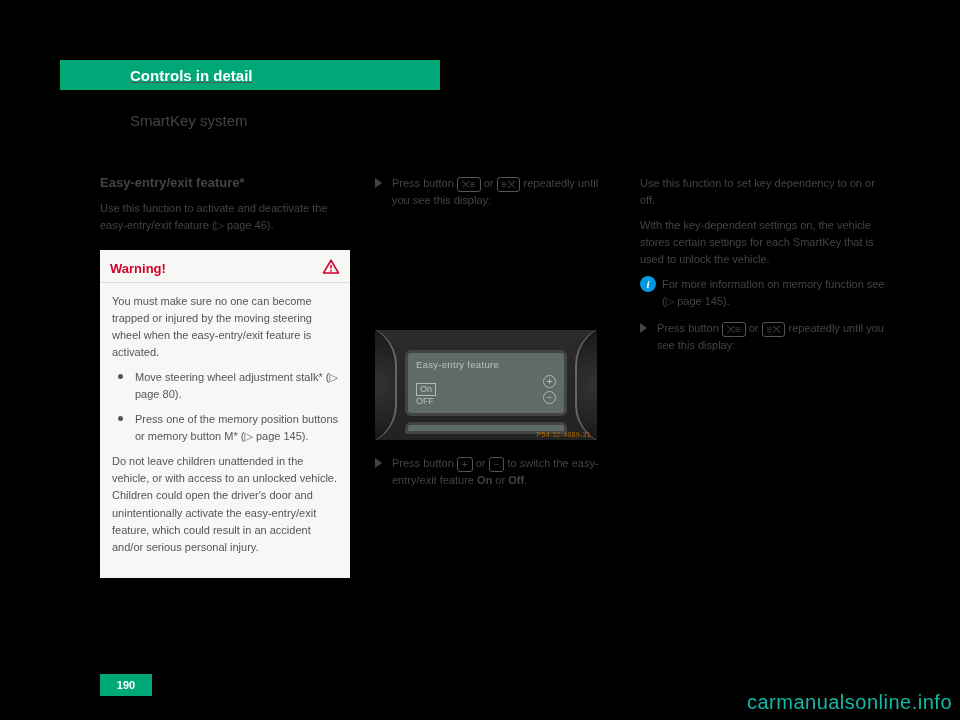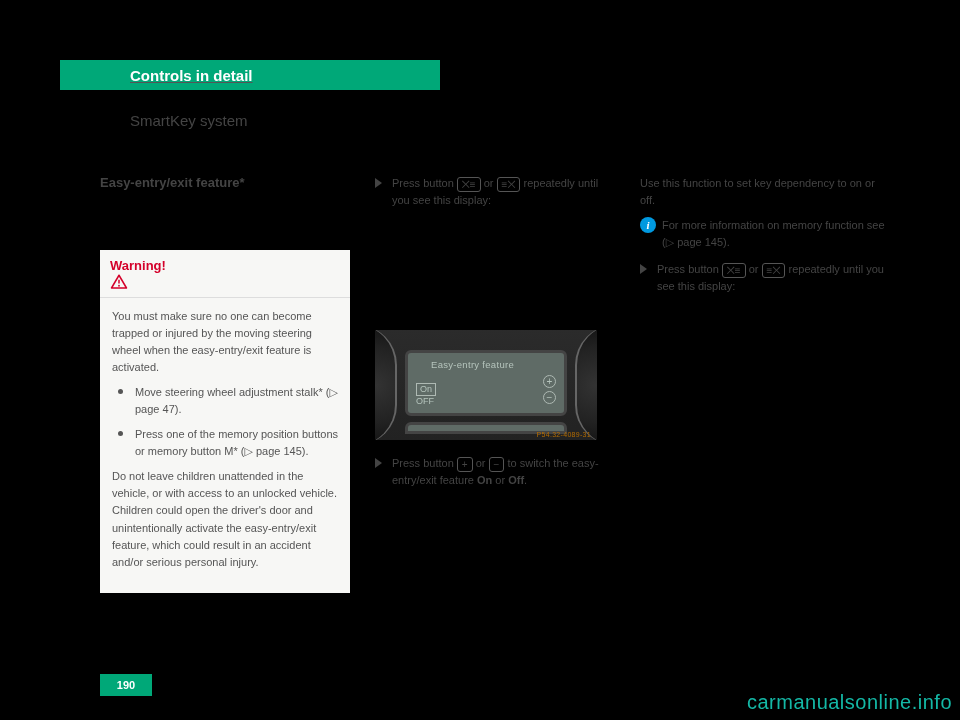--- a/index.html
+++ b/index.html
@@ -63,24 +63,23 @@
   .warning-box {
     position: absolute;
     left: 55px;
     top: 220px;
     width: 250px;
     background: #f7f7f5;
   }
   .warning-header {
     display: flex;
     justify-content: space-between;
-    align-items: flex-start;
+    align-items: flex-end;
     padding: 8px 10px 6px 10px;
     border-bottom: 1px solid #ddd;
-    flex-direction: column;
   }
   .warning-title {
     color: #d4002a;
     font-size: 13px;
     font-weight: bold;
   }
   .warning-icon {
     width: 18px;
     height: 18px;
   }
@@ -145,21 +144,21 @@
   .gauge-right { right: -18px; border-radius: 60px 0 0 60px; border-left: 2px solid #666;}
   .lcd {
     position: absolute;
     left: 30px; top: 20px;
     width: 162px; height: 66px;
     background: #5f6b66;
     border: 3px solid #444;
     border-radius: 6px;
     color: #b5c4bc;
     font-size: 10px;
-    padding: 6px 23px;
+    padding: 6px 8px;
     font-family: Arial, sans-serif;
   }
   .lcd-subbar {
     position: absolute;
     left: 30px; top: 92px;
     width: 162px; height: 12px;
     background: #5f6b66;
     border: 3px solid #444;
     border-radius: 6px 6px 0 0;
   }
@@ -269,36 +268,37 @@
 <div class="page-wrap">
 
   <div class="header-bar">
     <span class="header-title">Controls in detail</span>
   </div>
 
   <div class="section-title">SmartKey system</div>
 
   <div class="subsection-title">Easy-entry/exit feature*</div>
 
+  <div class="intro-text">Use this function to activate and deactivate the easy-entry/exit feature (▷ page 46).</div>
 
   <div class="warning-box">
     <div class="warning-header">
       <span class="warning-title">Warning!</span>
       <svg class="warning-icon" viewBox="0 0 24 24">
         <path d="M12 3 L22 20 L2 20 Z" fill="none" stroke="#d4002a" stroke-width="2" stroke-linejoin="round"></path>
         <line x1="12" y1="9" x2="12" y2="14" stroke="#d4002a" stroke-width="2"></line>
         <circle cx="12" cy="17" r="1.2" fill="#d4002a"></circle>
       </svg>
     </div>
     <div class="warning-body">
       <p>You must make sure no one can become trapped or injured by the moving steering wheel when the easy-entry/exit feature is activated.</p>
       <ul>
         <li>
           <span class="bullet-dot"></span>
-          <span class="li-text">Move steering wheel adjustment stalk* (▷ page 47).</span>
+          <span class="li-text">Move steering wheel adjustment stalk* (▷ page 80).</span>
         </li>
         <li>
           <span class="bullet-dot"></span>
           <span class="li-text">Press one of the memory position buttons or memory button M* (▷ page 145).</span>
         </li>
       </ul>
       <p>Do not leave children unattended in the vehicle, or with access to an unlocked vehicle. Children could open the driver's door and unintentionally activate the easy-entry/exit feature, which could result in an accident and/or serious personal injury.</p>
     </div>
   </div>
 
@@ -333,20 +333,21 @@
     <div class="step">
       <div class="step-arrow"></div>
       <div class="step-text">
         <span>Press button </span><span class="btn-sym">+</span><span> or </span><span class="btn-sym">−</span><span> to switch the easy-entry/exit feature </span><strong class="key">On</strong><span> or </span><strong class="key">Off</strong><span>.</span>
       </div>
     </div>
   </div>
 
   <div class="col3">
     <p>Use this function to set key dependency to on or off.</p>
+    <p>With the key-dependent settings on, the vehicle stores certain settings for each SmartKey that is used to unlock the vehicle.</p>
     <div class="info-text">
       <span class="info-icon">i</span>
       <span class="info-body">For more information on memory function see (▷ page 145).</span>
     </div>
     <div class="step">
       <div class="step-arrow"></div>
       <div class="step-text">
         <span>Press button </span><span class="btn-sym">⨉≡</span><span> or </span><span class="btn-sym">≡⨉</span><span> repeatedly until you see this display:</span>
       </div>
     </div>

